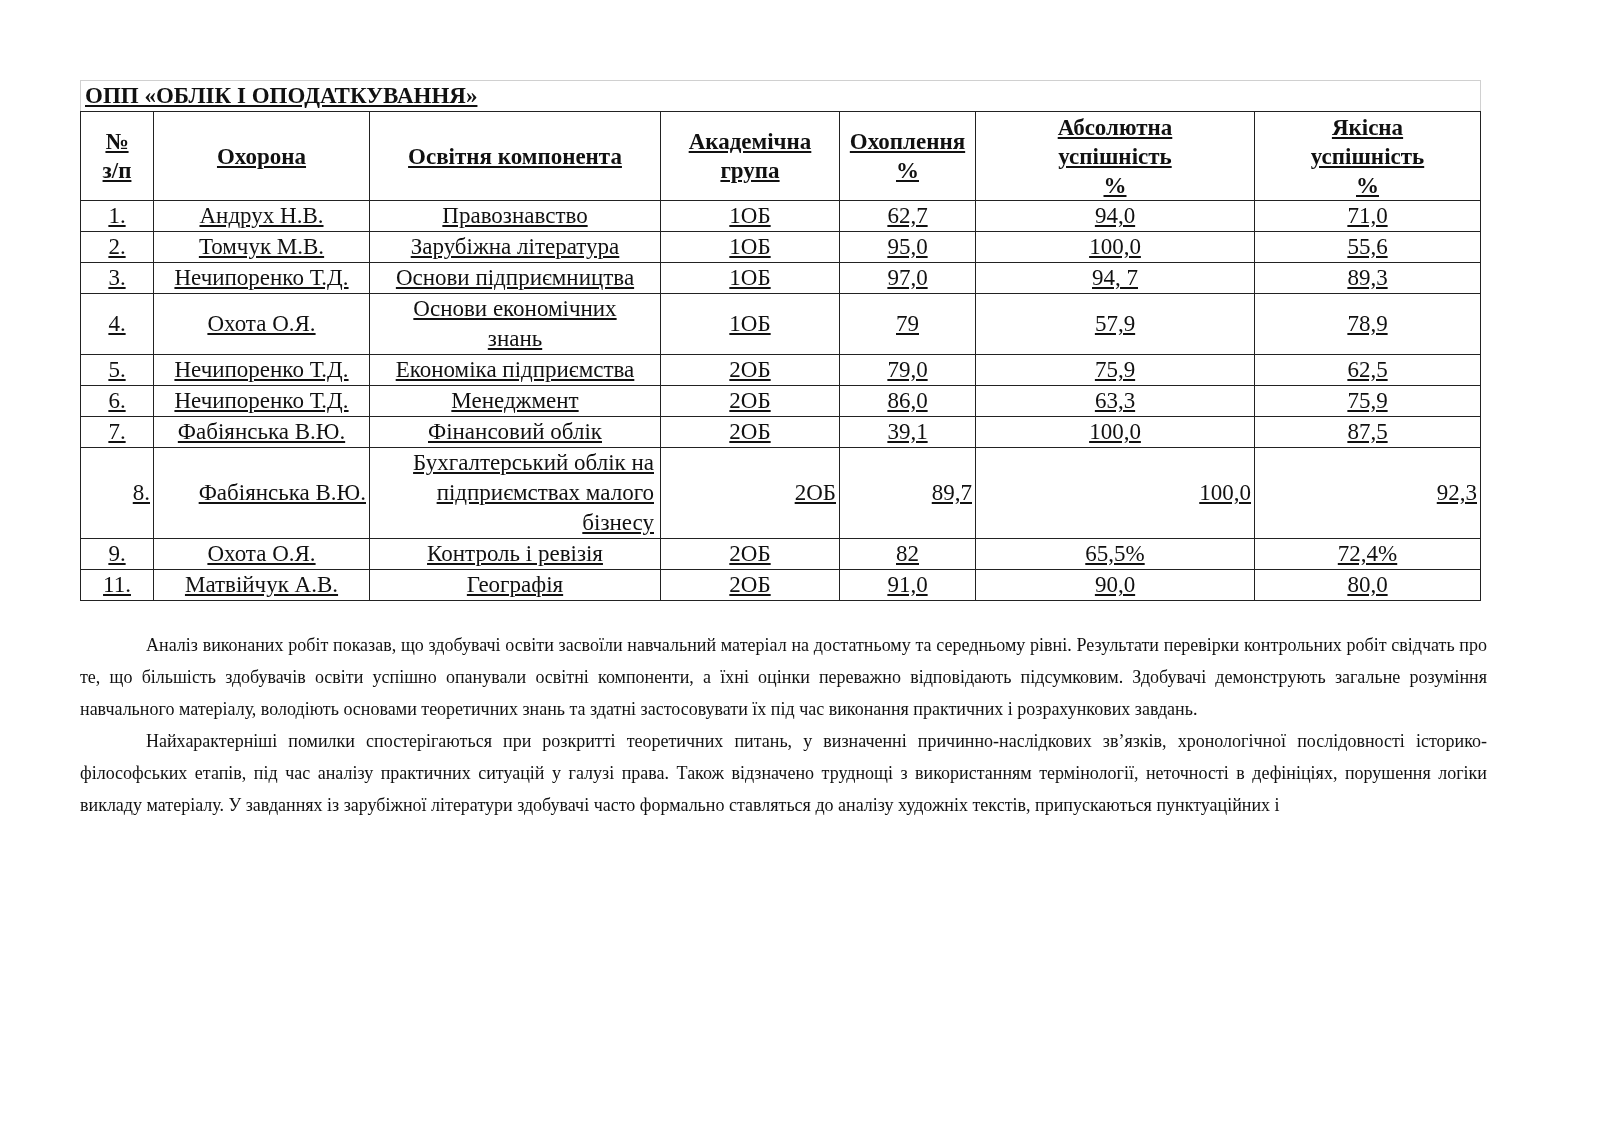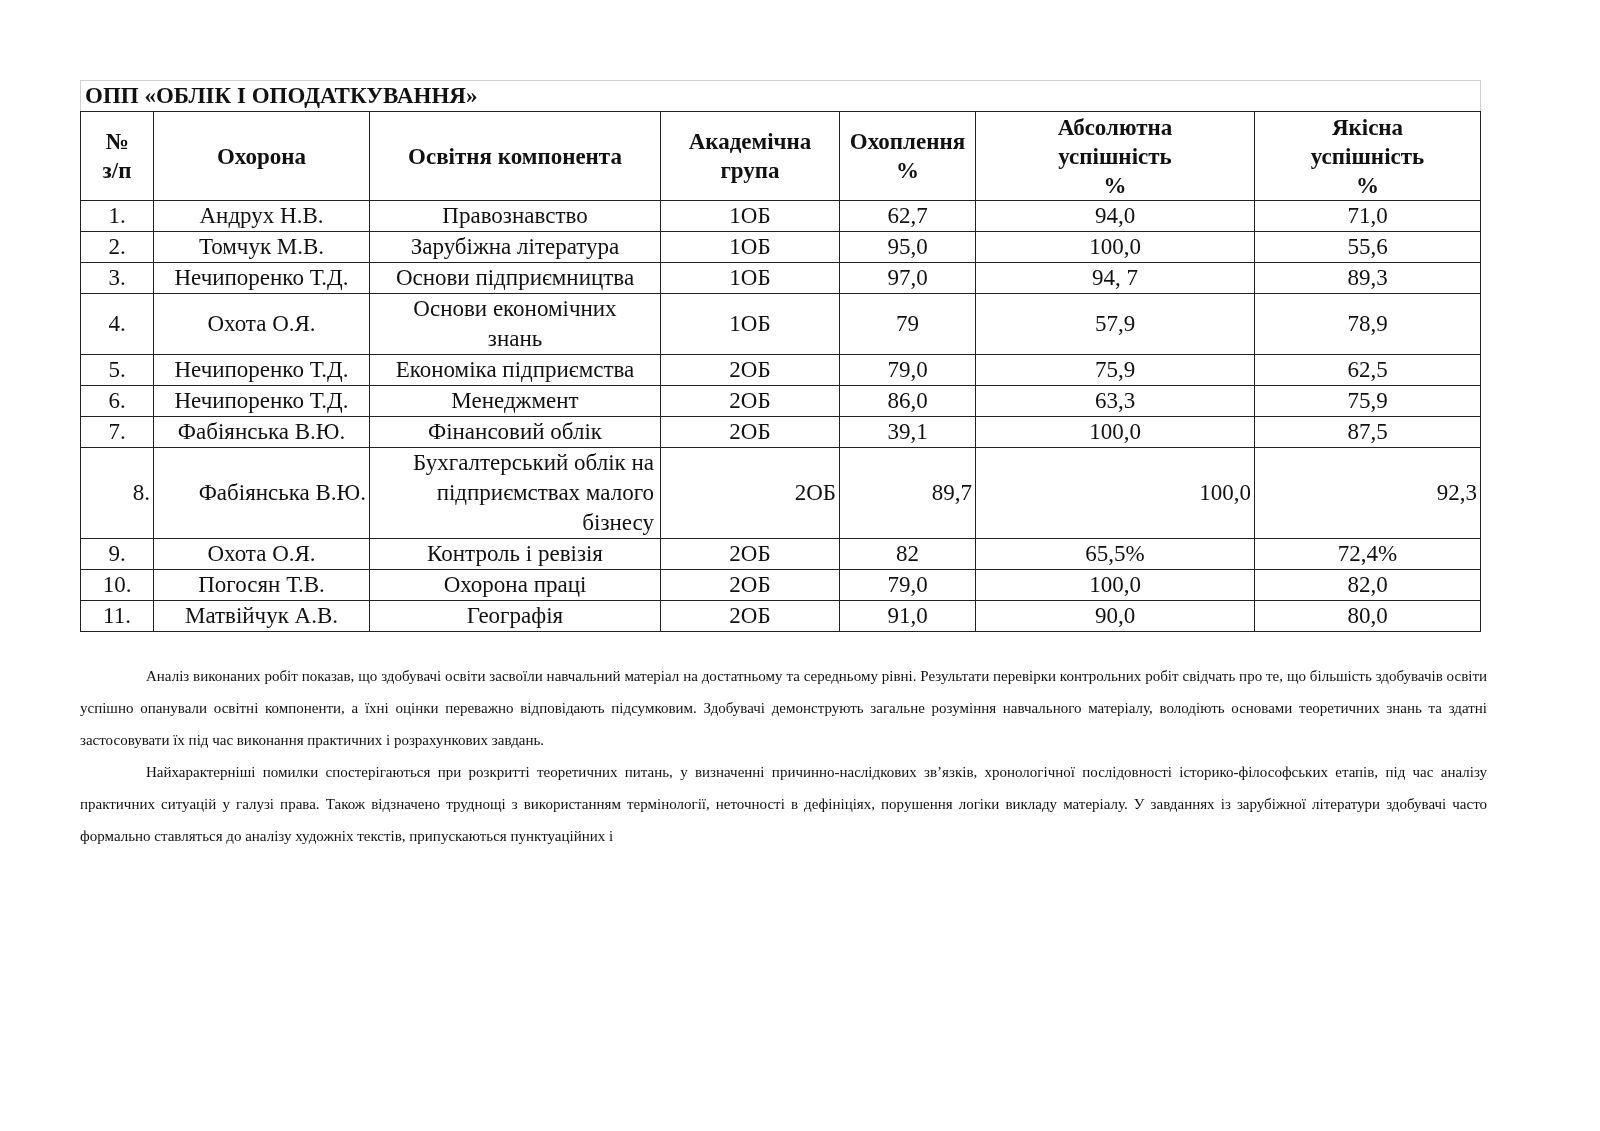--- a/index.html
+++ b/index.html
@@ -3,37 +3,37 @@
 <meta charset="utf-8">
 <style>
   html, body { margin: 0; padding: 0; background: #ffffff; }
   body {
     width: 1600px; height: 1131px; position: relative; overflow: hidden;
     font-family: "Liberation Serif", "DejaVu Serif", serif; color: #111;
   }
   .page { position: absolute; left: 80px; top: 80px; width: 1400px; }
   table.results {
     width: 1400px; border-collapse: collapse; table-layout: fixed;
-    font-size: 23px; line-height: 30px;
+    font-size: 23px; line-height: 30px; text-decoration: underline;
   }
   table.results td, table.results th {
     border: 1.5px solid #222; text-align: center; vertical-align: middle;
     padding: 0 3px; font-weight: normal;
   }
   table.results .title-row td {
     text-align: left; font-weight: bold; font-size: 23px; height: 30px;
     border-top: 1px solid #d0d0d0; border-left: 1px solid #d0d0d0; border-right: 1px solid #d0d0d0;
     padding-left: 4px; line-height: 30px;
   }
   table.results th { font-weight: bold; height: 88px; line-height: 29px; }
   table.results td.cell { height: 30px; }
   table.results tr.tall2 td { height: 60px; }
   table.results tr.tall3 td { height: 90px; text-align: right; }
   .prose {
-    margin-top: 28px; font-size: 15px; line-height: 32px; text-align: justify;
+    margin-top: 28px; font-size: 18px; line-height: 32px; text-align: justify;
     width: 1407px;
   }
   .prose p { margin: 0; text-indent: 66px; }
 </style>
 </head>
 <body>
 
 <div class="page">
   <table class="results">
     <colgroup>
@@ -134,29 +134,20 @@
     <tr>
       <td class="cell">9.</td>
       <td class="cell">Охота О.Я.</td>
       <td class="cell">Контроль і ревізія</td>
       <td class="cell">2ОБ</td>
       <td class="cell">82</td>
       <td class="cell">65,5%</td>
       <td class="cell">72,4%</td>
     </tr>
     <tr>
-      <td class="cell">10.</td>
-      <td class="cell">Погосян Т.В.</td>
-      <td class="cell">Охорона праці</td>
-      <td class="cell">2ОБ</td>
-      <td class="cell">79,0</td>
-      <td class="cell">100,0</td>
-      <td class="cell">82,0</td>
-    </tr>
-    <tr>
       <td class="cell">11.</td>
       <td class="cell">Матвійчук А.В.</td>
       <td class="cell">Географія</td>
       <td class="cell">2ОБ</td>
       <td class="cell">91,0</td>
       <td class="cell">90,0</td>
       <td class="cell">80,0</td>
     </tr>
   </tbody>
     </table>

